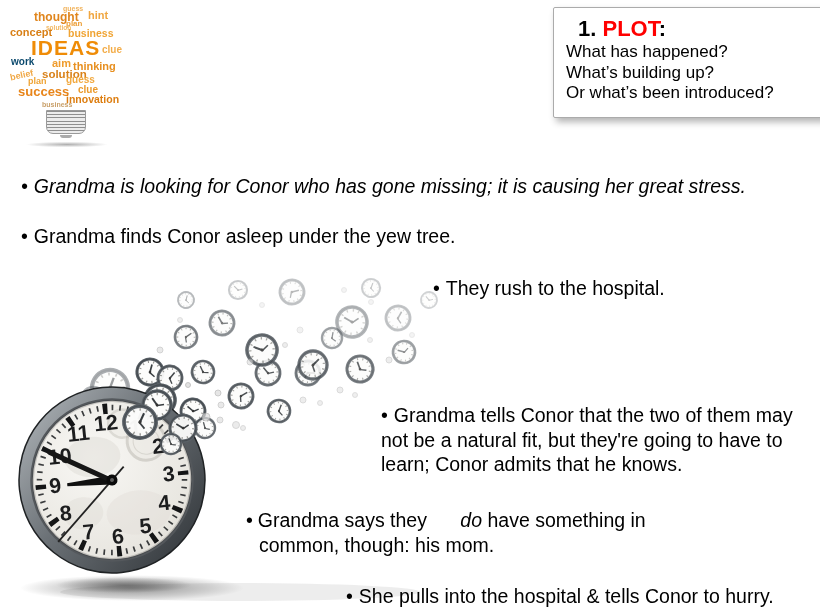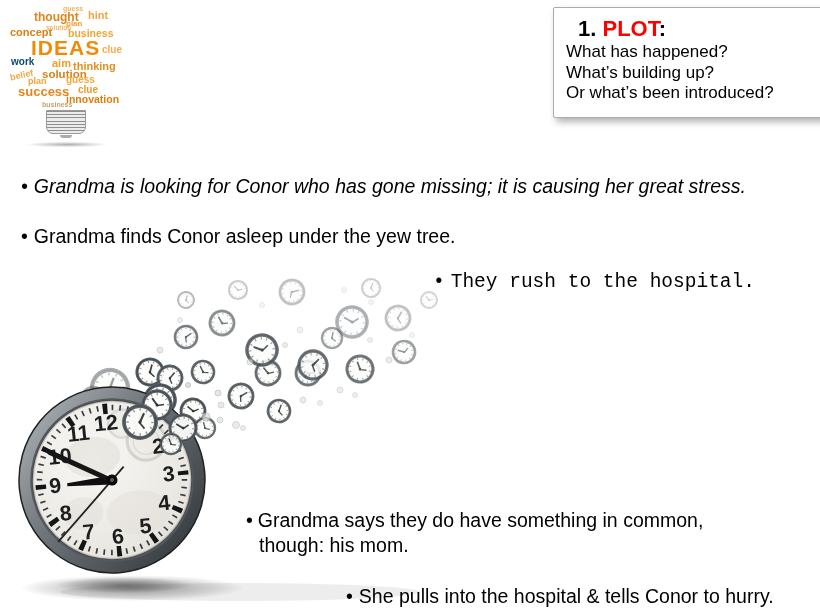--- a/index.html
+++ b/index.html
@@ -16,28 +16,28 @@
   .plot-title{font-size:22px;font-weight:bold;line-height:27px;margin-left:12px;}
   .plot-title .kw{color:#ff0000;}
   .plot-q{font-size:17px;line-height:20.6px;}
 
   
   .b{position:absolute;font-size:19.5px;line-height:24.5px;}
   .b .mk{padding-right:6px;}
   .nowrap{white-space:nowrap;}
   .b1{left:21px;top:174px;font-style:italic;}
   .b2{left:21px;top:224px;}
-  .b3{left:433px;top:270px;font-family:Liberation Mono, monospace;}
+  .b3{left:433px;top:276px;}
   .b4{left:433px;top:323px;width:372px;padding-left:12px;text-indent:-12px;}
   .b4 .mk{padding-right:4px;}
   .b5{left:381px;top:403px;width:426px;}
   .b6{left:246px;top:508px;width:457px;padding-left:13px;text-indent:-13px;}
   .b6 .mk{padding-right:5px;}
   .b7{left:346px;top:584px;}
-  .it{}
+  .it{font-style:italic;margin-left:28px;}
 
   
   .bulb{position:absolute;left:8px;top:5px;width:118px;height:142px;}
   .bulb span{position:absolute;font-weight:bold;white-space:nowrap;line-height:1;}
   .w0{left:26px;top:6px;font-size:12px;color:#e0851c;}
   .w1{left:80px;top:5px;font-size:11px;color:#f0a741;}
   .w2{left:55px;top:0px;font-size:7px;font-weight:normal;color:#f1b35c;}
   .w3{left:58px;top:15px;font-size:8px;color:#eda03a;}
   .w4{left:2px;top:22px;font-size:11px;color:#d87f15;}
   .w5{left:60px;top:23px;font-size:10.5px;color:#f0a434;}
@@ -232,18 +232,19 @@
     <use href="#mc" transform="translate(171 444) rotate(-20) scale(1.0)" opacity="0.9"></use>
   </svg>
 
   <div class="b b1 nowrap"><span class="mk">•</span><span>Grandma is looking for Conor who has gone missing; it is causing her great stress.</span></div>
 
   <div class="b b2 nowrap"><span class="mk">•</span><span>Grandma finds Conor asleep under the yew tree.</span></div>
 
   <div class="b b3 nowrap"><span class="mk">•</span><span>They rush to the hospital.</span></div>
 
 
+  <div class="b b5"><span class="mk">•</span><span>Grandma tells Conor that the two of them may not be a natural fit, but they're going to have to learn; Conor admits that he knows.</span></div>
 
   <div class="b b6"><span class="mk">•</span><span>Grandma says they </span><span class="it">do</span><span> have something in common, though: his mom.</span></div>
 
   <div class="b b7 nowrap"><span class="mk">•</span><span>She pulls into the hospital &amp; tells Conor to hurry.</span></div>
 
 </div>
 
 </body></html>

